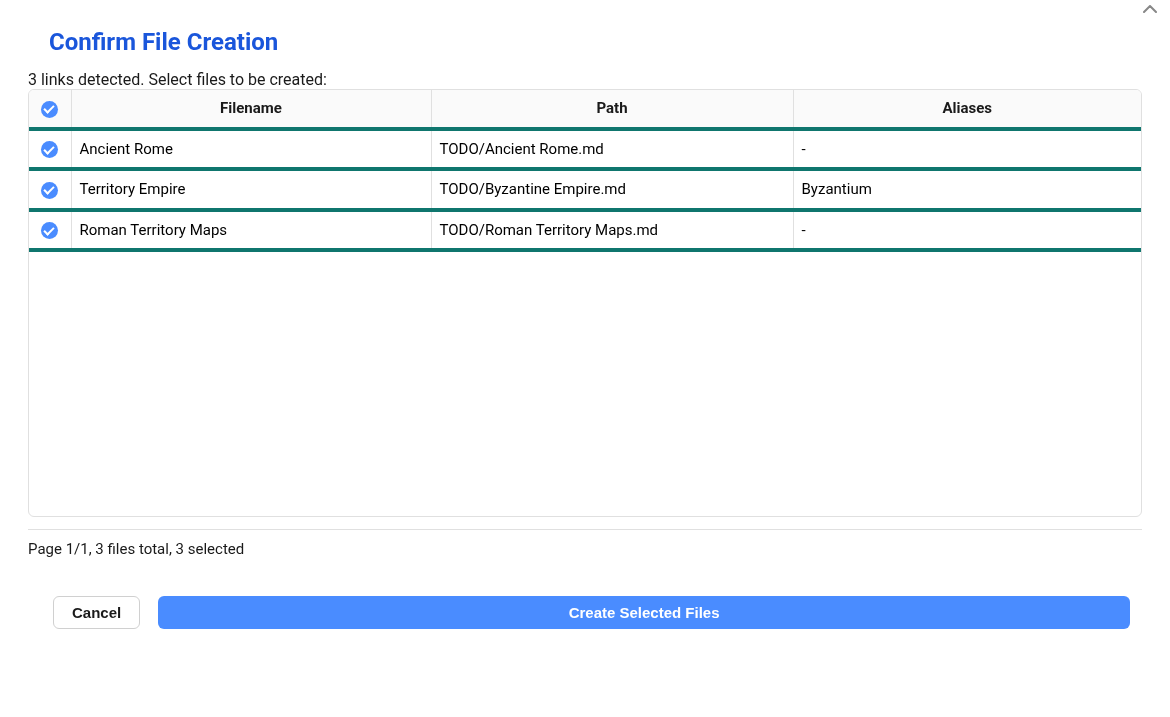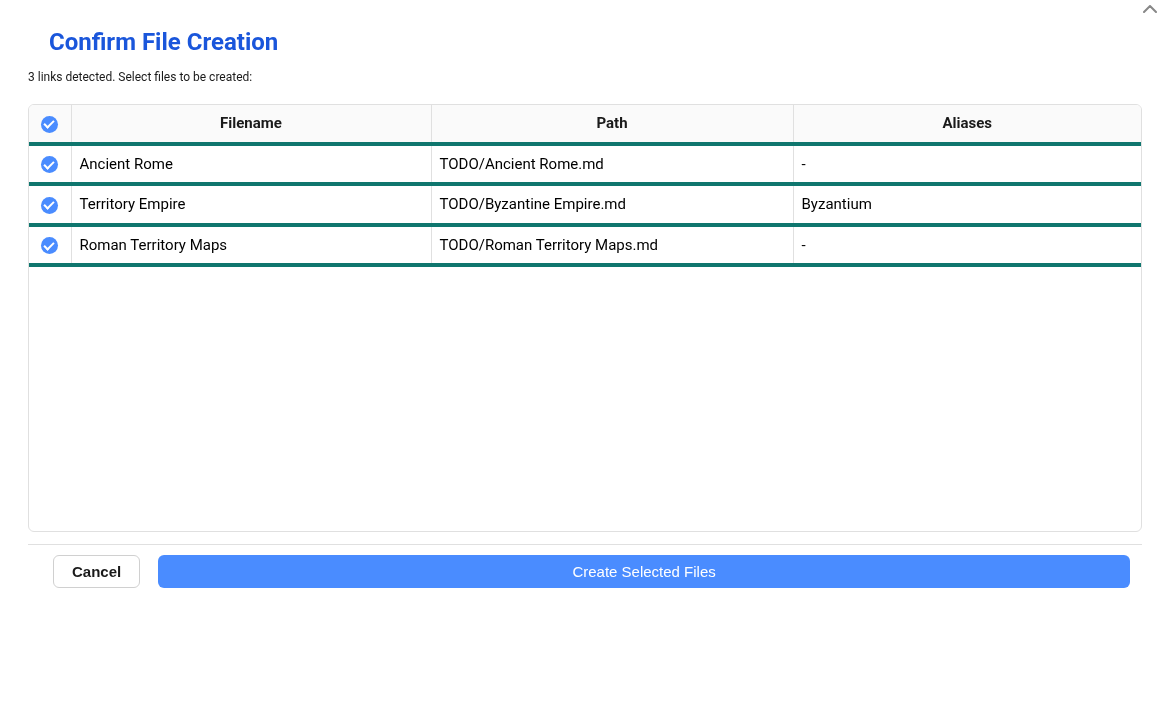--- a/index.html
+++ b/index.html
@@ -32,22 +32,21 @@
     }
     .modal-title {
       color: #1a56db;
       font-size: 24px;
       font-weight: 700;
       margin-bottom: 14px;
       margin-left: 21px;
     }
     .modal-subtitle {
       color: #1a1a1a;
-      font-size: 12px;
-      margin-bottom: 20px;
+      font-size: 16px;
     }
     .table-wrapper {
       border: 1px solid #e0e0e0;
       border-radius: 6px;
       overflow: hidden;
       height: 428px;
     }
     table {
       width: 100%;
       border-collapse: collapse;
@@ -130,21 +129,21 @@
       color: #1a1a1a;
       cursor: pointer;
     }
     .btn-create {
       flex: 1;
       background: #4a8cff;
       border: none;
       border-radius: 6px;
       padding: 7px 18px;
       font-size: 15px;
-      font-weight: 400;
+      font-weight: 700;
       color: #ffffff;
       cursor: pointer;
     }
   </style>
 </head>
 <body>
 
 <div class="close-icon">
   <svg width="14" height="8" viewBox="0 0 14 8" fill="none">
     <path d="M1 7 L7 1 L13 7" stroke="#888" stroke-width="2" fill="none" stroke-linecap="round" stroke-linejoin="round"></path>
@@ -191,18 +190,19 @@
           <td>Roman Territory Maps</td>
           <td>TODO/Roman Territory Maps.md</td>
           <td>-</td>
         </tr>
       </tbody>
     </table>
   </div>
 
   <hr class="divider">
 
+  <p class="status-text">Page 1/1, 3 files total, 3 selected</p>
 
   <div class="button-row">
     <button class="btn-cancel">Cancel</button>
     <button class="btn-create">Create Selected Files</button>
   </div>
 </div>
 
 </body></html>

